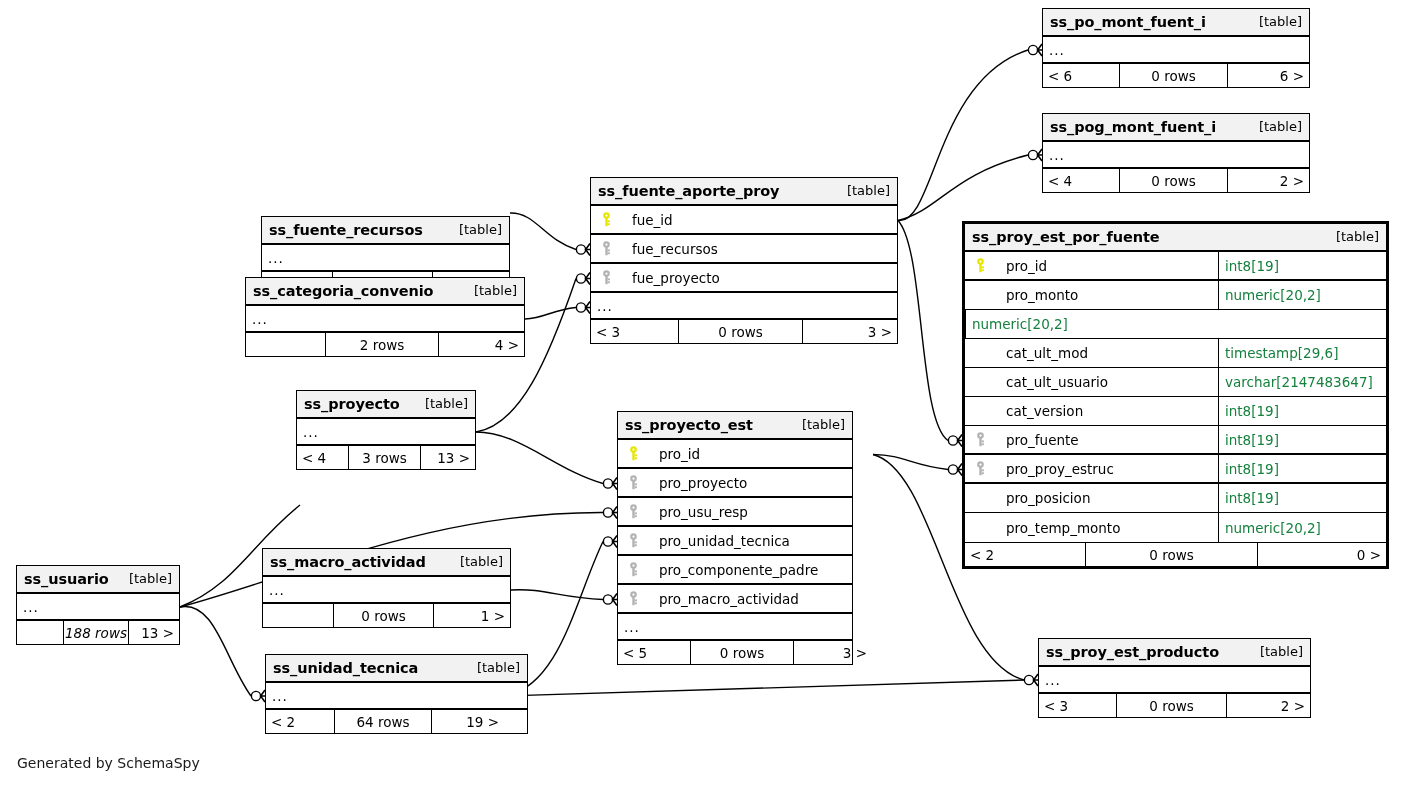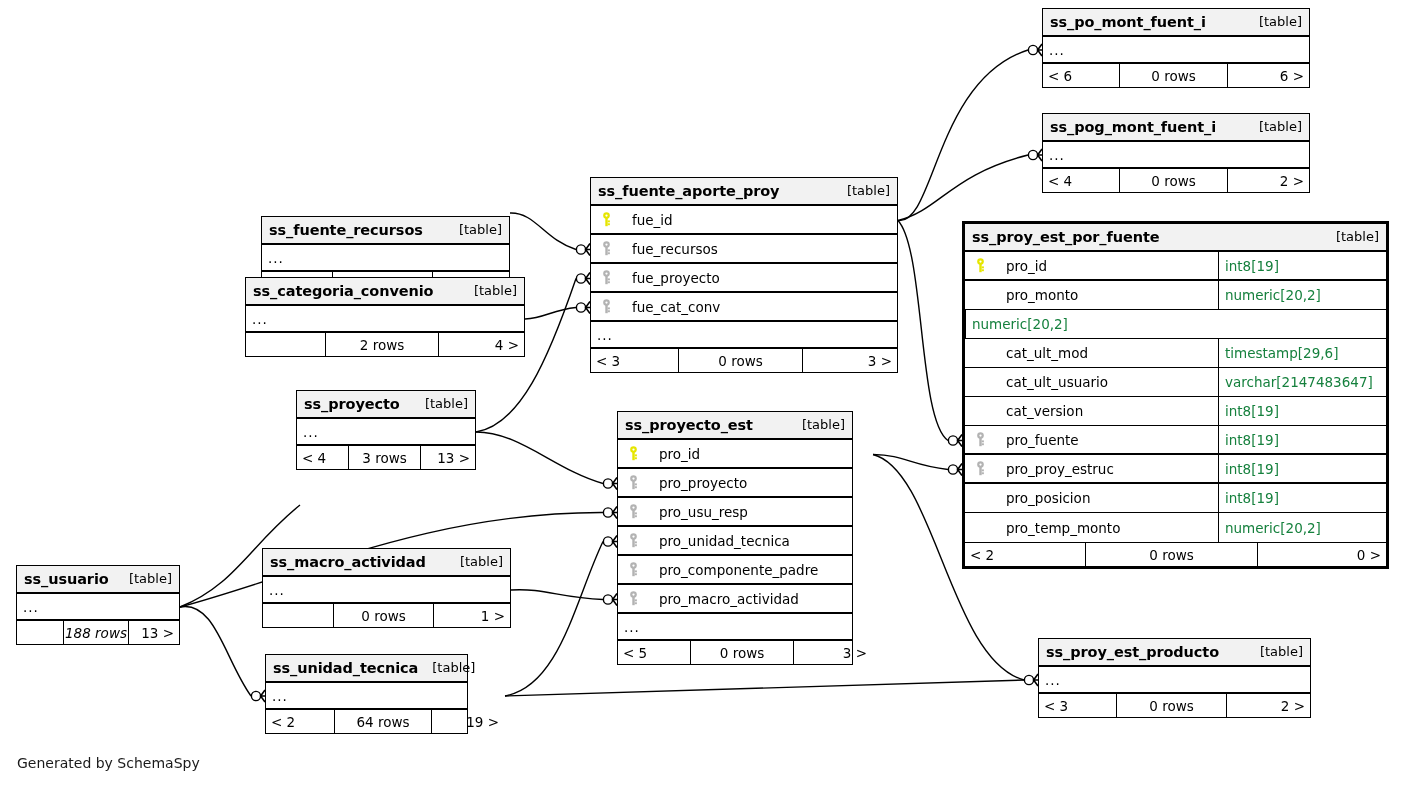--- a/index.html
+++ b/index.html
@@ -397,34 +397,20 @@
                   <circle cx="5.5" cy="3.6" r="3.3" fill="#b3b3b3"></circle>
                   <circle cx="5.5" cy="3.6" r="1.15" fill="#ffffff"></circle>
                   <rect x="4.3" y="5.6" width="2.4" height="8.6" fill="#b3b3b3"></rect>
                   <rect x="6.7" y="8.4" width="2.2" height="1.9" fill="#b3b3b3"></rect>
                   <rect x="6.7" y="11.3" width="2.2" height="1.9" fill="#b3b3b3"></rect>
                 </svg>
               </span>
               <span>fue_proyecto</span>
             </div>
           </div>
-          <div class="col-row thick">
-            <div class="col-name">
-              <span class="keyslot">
-                <svg width="11" height="15" viewBox="0 0 11 15" aria-hidden="true">
-                  <circle cx="5.5" cy="3.6" r="3.3" fill="#b3b3b3"></circle>
-                  <circle cx="5.5" cy="3.6" r="1.15" fill="#ffffff"></circle>
-                  <rect x="4.3" y="5.6" width="2.4" height="8.6" fill="#b3b3b3"></rect>
-                  <rect x="6.7" y="8.4" width="2.2" height="1.9" fill="#b3b3b3"></rect>
-                  <rect x="6.7" y="11.3" width="2.2" height="1.9" fill="#b3b3b3"></rect>
-                </svg>
-              </span>
-              <span>fue_cat_conv</span>
-            </div>
-          </div>
           <div class="ellipsis-row">...</div>
         </div>
         <div class="tbl-footer">
           <div class="foot-cell foot-left" style="flex: 0 0 87px;">&lt; 3</div>
           <div class="foot-cell foot-mid" style="flex: 0 0 125px;">0 rows</div>
           <div class="foot-cell foot-right" style="flex: 0 0 94px;">3 &gt;</div>
         </div>
       </div>
       <div class="table-node" style="left: 617px; top: 411px; width: 236px;">
         <div class="tbl-header" style="height: 28px;">
@@ -587,21 +573,21 @@
         </div>
         <div class="tbl-rows">
           <div class="ellipsis-row">...</div>
         </div>
         <div class="tbl-footer">
           <div class="foot-cell foot-left" style="flex: 0 0 70px;"></div>
           <div class="foot-cell foot-mid" style="flex: 0 0 101px;">0 rows</div>
           <div class="foot-cell foot-right" style="flex: 0 0 76px;">1 &gt;</div>
         </div>
       </div>
-      <div class="table-node" style="left: 265px; top: 654px; width: 203px;">
+      <div class="table-node" style="left: 265px; top: 654px; width: 263px;">
         <div class="tbl-header" style="height: 28px;">
           <span class="tbl-name">ss_unidad_tecnica</span>
           <span class="tbl-kind">[table]</span>
         </div>
         <div class="tbl-rows">
           <div class="ellipsis-row">...</div>
         </div>
         <div class="tbl-footer">
           <div class="foot-cell foot-left" style="flex: 0 0 68px;">&lt; 2</div>
           <div class="foot-cell foot-mid" style="flex: 0 0 98px;">64 rows</div>

